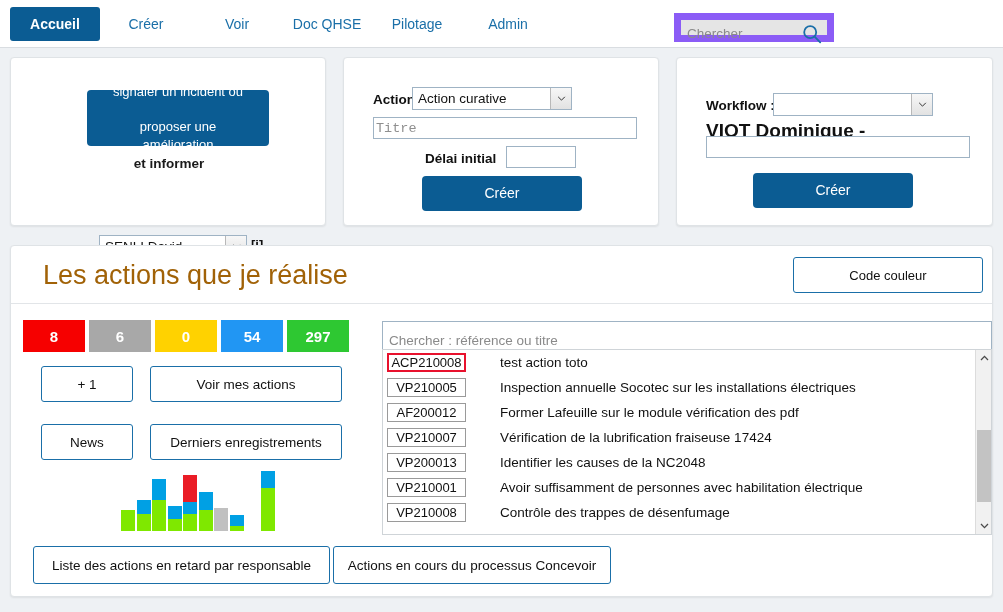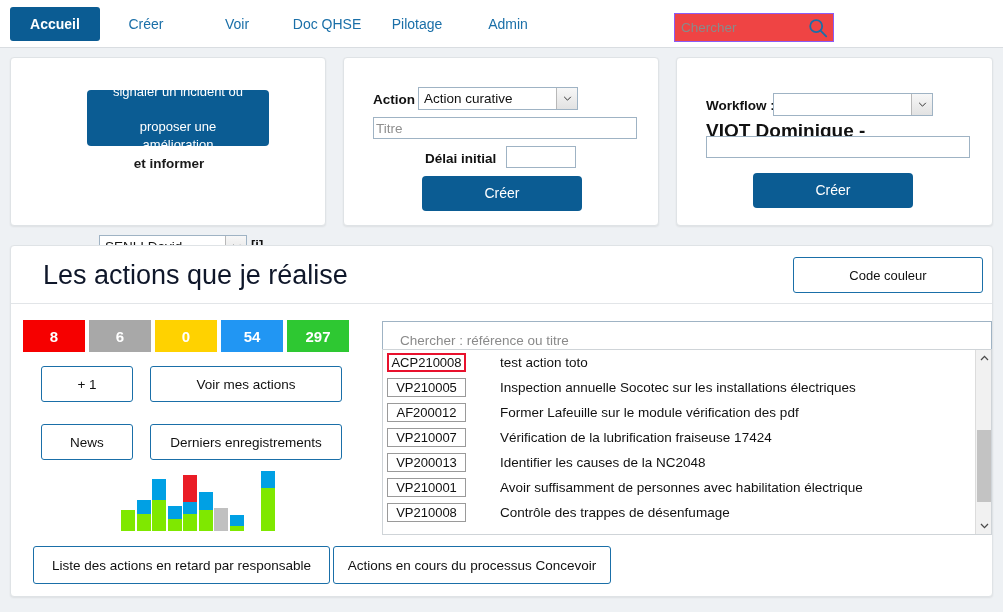--- a/index.html
+++ b/index.html
@@ -47,22 +47,22 @@
     background: #0b5c93;
     color: #ffffff;
     font-weight: bold;
     border-radius: 3px;
   }
   .search-wrap {
     position: absolute;
     left: 674px; top: 13px;
     width: 160px;
     height: 29px;
-    border: 1px solid #8b5cf6;
-    background: #ef4444;
+    border: 7px solid #8b5cf6;
+    background: #e5e5e5;
     box-sizing: border-box;
   }
   .search-input {
     position: absolute;
     left: 0; top: 0;
     width: 128px; height: 27px;
     border: none;
     outline: none;
     padding-left: 6px;
     font-family: "Liberation Sans", sans-serif;
@@ -172,27 +172,27 @@
   
   .lbl {
     position: absolute;
     font-weight: bold;
     font-size: 13.5px;
     color: #111;
   }
   #action-label { left: 29px; top: 34px; }
   #action-select {
     position: absolute;
-    left: 74px; top: 29px;
+    left: 68px; top: 29px;
     width: 160px; height: 23px; text-align: right;
   }
   .text-input {
     border: 1px solid #9fb3c4;
     background: #ffffff;
-    font-family: Liberation Sans, sans-serif;
+    font-family: Liberation Mono, monospace;
     font-size: 13.5px;
     color: #8b5cf6;
     box-sizing: border-box;
     outline: none;
   }
   .text-input::placeholder { color: #8f8f8f; opacity: 1; }
   #titre-input {
     position: absolute;
     left: 29px; top: 59px;
     width: 264px; height: 22px;
@@ -244,21 +244,21 @@
     background: #ffffff;
     border: 1px solid #dfe3e6;
     border-radius: 4px;
     box-shadow: 0 1px 2px rgba(0,0,0,0.07);
     box-sizing: border-box;
   }
   #panel-title {
     position: absolute;
     left: 32px; top: 14px;
     font-size: 27px;
-    color: #0f172a;
+    color: #a16207;
     font-weight: normal;
   }
   #code-couleur-btn {
     position: absolute;
     left: 782px; top: 11px;
     width: 190px; height: 36px;
     background: #ffffff;
     border: 1px solid #1a6fa8;
     border-radius: 3px;
     font-family: "Liberation Sans", sans-serif;
@@ -331,21 +331,21 @@
   
   #list-search {
     position: absolute;
     left: 371px; top: 75px;
     width: 610px; height: 39px;
     border: 1px solid #9fb3c4;
     background: #fff;
     font-family: "Liberation Sans", sans-serif;
     font-size: 13.5px;
     color: #111;
-    padding-left: 17px;
+    padding-left: 6px;
     box-sizing: border-box;
     outline: none;
   }
   #list-search::placeholder { color: #8a8a8a; opacity: 1; }
 
   #list-box {
     position: absolute;
     left: 371px; top: 103px;
     width: 610px; height: 186px;
     background: #ffffff;

